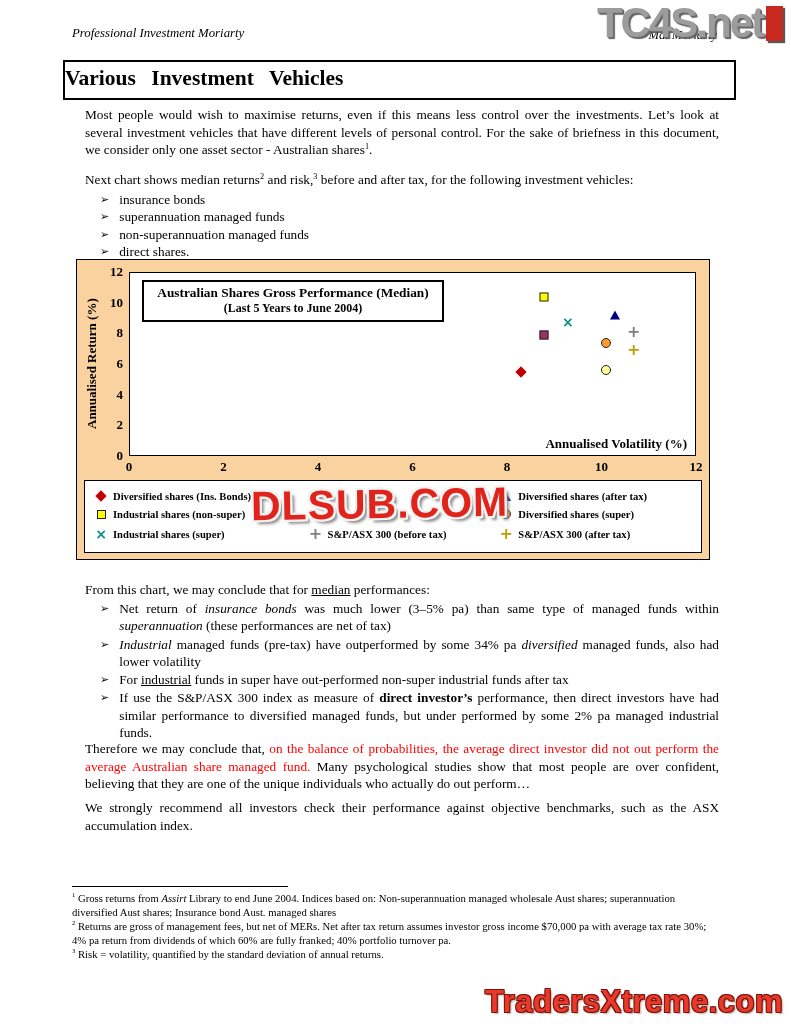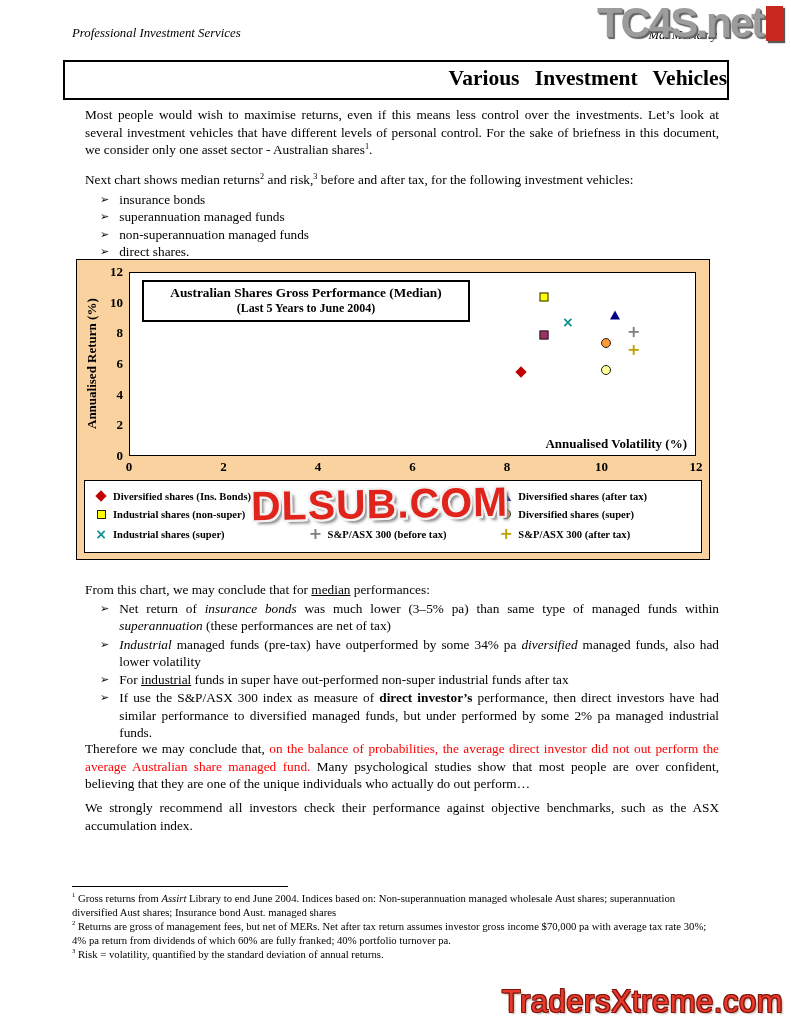--- a/index.html
+++ b/index.html
@@ -18,22 +18,22 @@
   
   .header-left { position: absolute; left: 72px; top: 26px; font-style: italic; font-size: 12.8px; }
   .header-name { position: absolute; right: 74px; top: 28px; font-style: italic; font-size: 12.5px; z-index: 1; }
   .logo { position: absolute; right: 8px; top: 2px; z-index: 2; display: flex; align-items: center;
           font-family: "Liberation Sans", sans-serif; font-weight: 700; font-size: 42px; line-height: 1;
           color: #9c9c9c; letter-spacing: -2px; text-shadow: 1px 1px 0 #6e6e6e, 2px 2px 1px #585858; margin-left: 48px; }
   .logo-red { display: inline-block; width: 17px; height: 35px; background: #c9281f; margin-left: 3px;
               box-shadow: 2px 2px 1px #585858; }
 
   
-  .title-box { position: absolute; left: 63px; right: 62px; top: 60px; border: 2px solid #000;
-               text-align: right; padding: 4px 0 7px; }
+  .title-box { position: absolute; left: 63px; right: 55px; top: 60px; border: 2px solid #000;
+               text-align: left; padding: 4px 0 7px; }
   .title-box h1 { font-size: 21.5px; font-weight: 700; word-spacing: 10px; }
 
   
   .para { text-align: justify; line-height: 1.33; }
   sup, .seg-sup { font-size: 0.62em; line-height: 0; vertical-align: super; }
   .seg-italic { font-style: italic; }
   .seg-underline { text-decoration: underline; }
   .seg-bold { font-weight: 700; }
   .seg-red { color: #ff0000; }
 
@@ -41,21 +41,21 @@
   .vlist { line-height: 1.3; }
   .vitem, .citem { display: flex; gap: 10px; }
   .vglyph { font-family: "DejaVu Sans", sans-serif; font-size: 11px; padding-top: 2px; flex: 0 0 auto; }
   .citem { text-align: justify; line-height: 1.3; margin-bottom: 1px; }
 
   
   .chart-frame { position: absolute; left: 76px; top: 259px; width: 634px; height: 301px;
                  border: 1.5px solid #000; background: #fad2a0; }
   .plot { position: absolute; left: 52px; top: 12px; width: 567px; height: 184px;
           background: #fff; border: 1.5px solid #000; }
-  .chart-title-box { position: absolute; left: 12px; top: 7px; width: 328px; border: 2px solid #000;
+  .chart-title-box { position: absolute; left: 12px; top: 7px; width: 302px; border: 2px solid #000;
                      background: #fff; text-align: center; padding: 3px 4px 4px; z-index: 3; }
   .chart-title-box .t1 { font-weight: 700; font-size: 13.3px; }
   .chart-title-box .t2 { font-weight: 700; font-size: 12px; }
   .ylabel { position: absolute; left: 6px; top: 12px; height: 184px; width: 18px;
             writing-mode: vertical-rl; transform: rotate(180deg);
             display: flex; align-items: center; justify-content: center;
             font-weight: 700; font-size: 13px; white-space: nowrap; }
   .xlabel-inside { position: absolute; right: 8px; bottom: 3px; font-weight: 700; font-size: 13px; }
   .yticks { position: absolute; left: 16px; top: 12px; width: 30px; height: 184px; }
   .yticks span { position: absolute; right: 0; transform: translateY(-50%); font-weight: 700; font-size: 13px; }
@@ -84,30 +84,30 @@
                text-shadow: -2px -2px 0 #f2f2f2, 2px -2px 0 #f2f2f2, -2px 2px 0 #f2f2f2, 2px 2px 0 #f2f2f2,
                             0 -2px 0 #f2f2f2, 0 2px 0 #f2f2f2, -2px 0 0 #f2f2f2, 2px 0 0 #f2f2f2,
                             4px 4px 3px #8a8a8a; }
 
   
   .footnotes { position: absolute; left: 72px; right: 70px; top: 886px; font-size: 10.7px; line-height: 1.3; }
   .fn-rule { width: 216px; border-top: 1px solid #000; margin-bottom: 5px; }
   .footnote { text-align: left; }
 
   .footer-logo { position: absolute; right: 8px; bottom: 4px;
-                 font-family: "Liberation Sans", sans-serif; font-weight: 400; font-size: 31px;
+                 font-family: "Liberation Sans", sans-serif; font-weight: 700; font-size: 31px;
                  color: #e8392b; letter-spacing: 0.5px;
                  text-shadow: -1px -1px 0 #7c130c, 1px -1px 0 #7c130c, -1px 1px 0 #7c130c, 1px 1px 0 #7c130c, 2px 2px 2px #b9aa9e; }
 </style>
 </head>
 <body>
 
 <div>
 
-  <div class="header-left">Professional Investment Services</div>
+  <div class="header-left">Professional Investment Moriarty</div>
   <div class="header-name">Mal Moriarty</div>
   <div class="logo">
     <span>TC4S.net</span>
     <span class="logo-red"></span>
   </div>
 
   <div class="title-box">
     <h1>Various Investment Vehicles</h1>
   </div>
 

